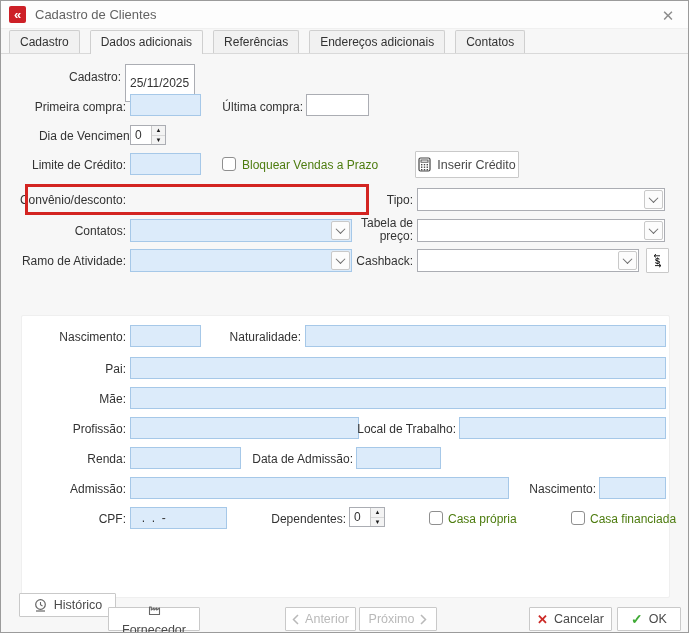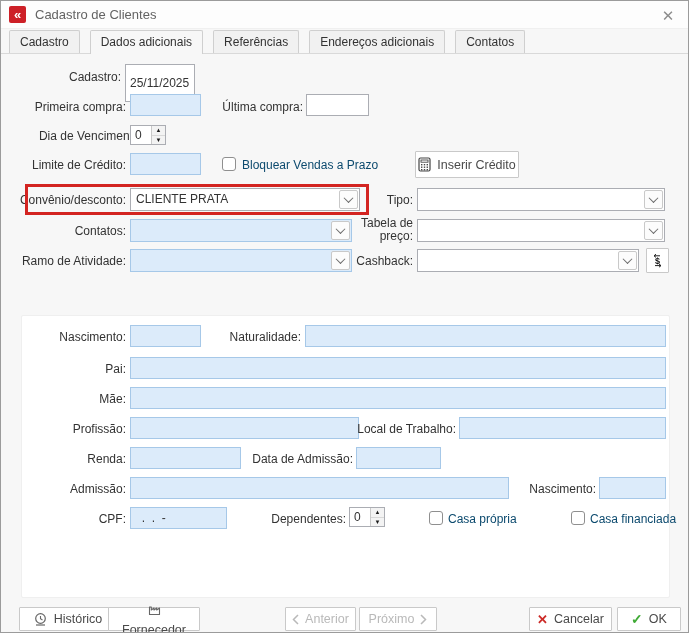--- a/index.html
+++ b/index.html
@@ -36,21 +36,21 @@
     display:flex; align-items:center; justify-content:center; }
   .chev { width:7px; height:7px; border-right:1.4px solid #6b6b6b; border-bottom:1.4px solid #6b6b6b;
     transform:rotate(45deg) translate(-1px,-1px); }
   .spinner { position:absolute; display:flex; border:1px solid #abadb3; background:#fff; }
   .spin-val { width:20px; font-size:12px; color:#333; padding:2px 0 0 4px; }
   .spin-btns { width:14px; display:flex; flex-direction:column; border-left:1px solid #c9c9c9; }
   .spin-up,.spin-down { flex:1; font-size:6px; line-height:1; color:#1a1a1a; background:#f3f3f3;
     display:flex; align-items:center; justify-content:center; cursor:pointer; }
   .spin-up { border-bottom:1px solid #d8d8d8; }
   .cb { position:absolute; width:14px; height:14px; border:1px solid #8f8f8f; border-radius:3px; background:#fff; }
-  .cb-label { position:absolute; font-size:12px; color:#0c4a6e; white-space:nowrap; }
+  .cb-label { position:absolute; font-size:12px; color:#4d7c0f; white-space:nowrap; }
   .btn { position:absolute; display:flex; align-items:center; justify-content:center; gap:6px;
     background:#fff; border:1px solid #c9c9c9; border-radius:1px; font-size:12.5px; color:#4a4a4a; cursor:pointer; }
   .btn.disabled { color:#b9b9b9; cursor:default; }
   .hl-box { position:absolute; border:3px solid #d32421; pointer-events:none; }
   .panel { position:absolute; left:20px; top:314px; width:649px; height:283px; background:#fff;
     border:1px solid #efefef; border-radius:2px; }
   .x-red { color:#cc2a27; font-weight:700; font-size:13px; }
   .ck-green { color:#3faa35; font-weight:700; font-size:14px; }
   svg { display:block; }
 </style>
@@ -111,26 +111,20 @@
           <rect x="3" y="12" width="1.4" height="1.4"></rect>
             <rect x="5.8" y="12" width="1.4" height="1.4"></rect>
             <rect x="8.6" y="12" width="1.4" height="1.4"></rect>
         </g>
       </svg>
     </span>
     <span>Inserir Crédito</span>
   </div>
 
   <div class="lbl" style="left:125px; top:192px;text-align:center;">Convênio/desconto:</div>
-  <div class="combo" style="left:129px; top:187px; width:230px; height:23px;">
-    <div class="txt">CLIENTE PRATA</div>
-    <div class="arrow">
-        <div class="chev"></div>
-      </div>
-  </div>
   <div class="hl-box" style="left:24px; top:183px; width:344px; height:31px;"></div>
 
   <div class="lbl" style="left:412px; top:192px;">Tipo:</div>
   <div class="combo" style="left:416px; top:187px; width:248px; height:23px;">
     <div class="txt"></div>
     <div class="arrow">
         <div class="chev"></div>
       </div>
   </div>
 
@@ -210,21 +204,21 @@
     <div class="spin-btns">
       <div class="spin-up">▲</div>
       <div class="spin-down">▼</div>
     </div>
   </div>
   <div class="cb" style="left:428px; top:510px;"></div>
   <div class="cb-label" style="left:447px; top:511px;">Casa própria</div>
   <div class="cb" style="left:570px; top:510px;"></div>
   <div class="cb-label" style="left:589px; top:511px;">Casa financiada</div>
 
-  <div class="btn" style="left:18px; top:606px; width:97px; height:24px;">
+  <div class="btn" style="left:18px; top:592px; width:97px; height:24px;">
     <span>
       <svg width="15" height="15" viewBox="0 0 15 15">
         <circle cx="7.5" cy="6.5" r="4.8" fill="none" stroke="#666" stroke-width="1.2"></circle>
         <path d="M7.5 4 v2.8 l2 1.2" fill="none" stroke="#666" stroke-width="1.1"></path>
         <path d="M3 13 h9" stroke="#666" stroke-width="1.2"></path>
       </svg>
     </span>
     <span>Histórico</span>
   </div>
   <div class="btn" style="left:107px; top:606px; width:92px; height:24px;flex-direction:column;">

